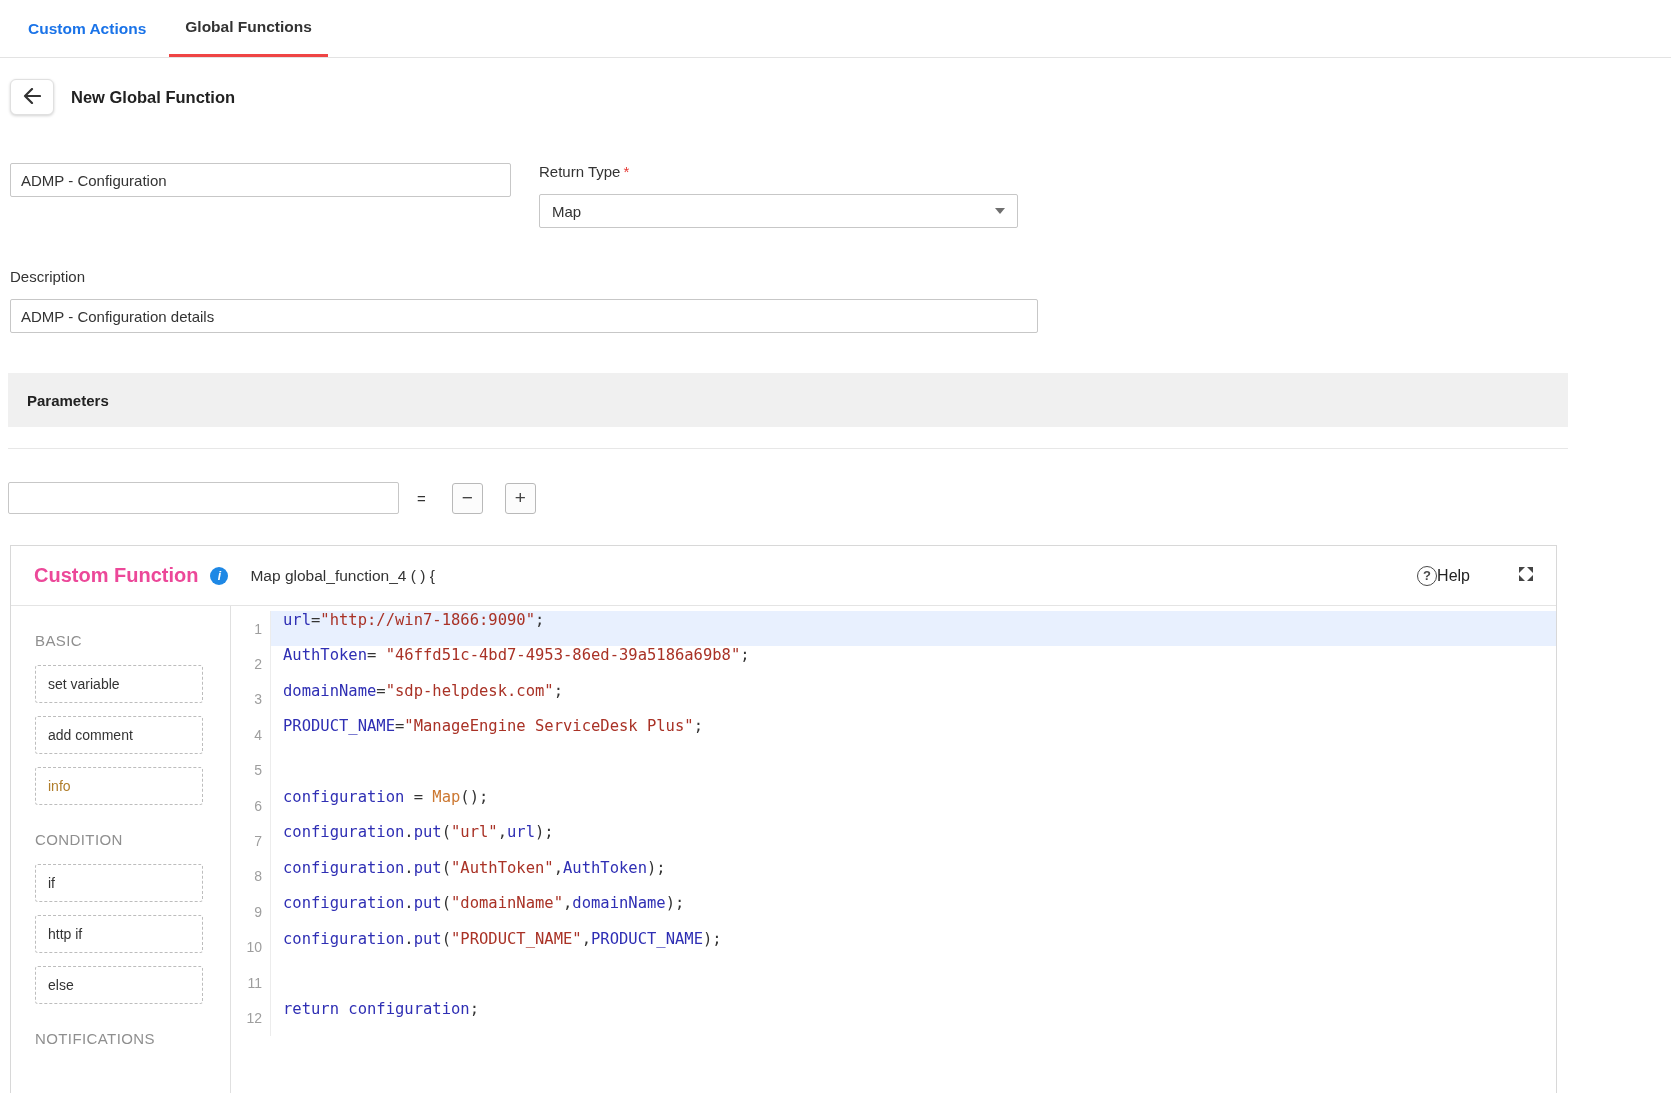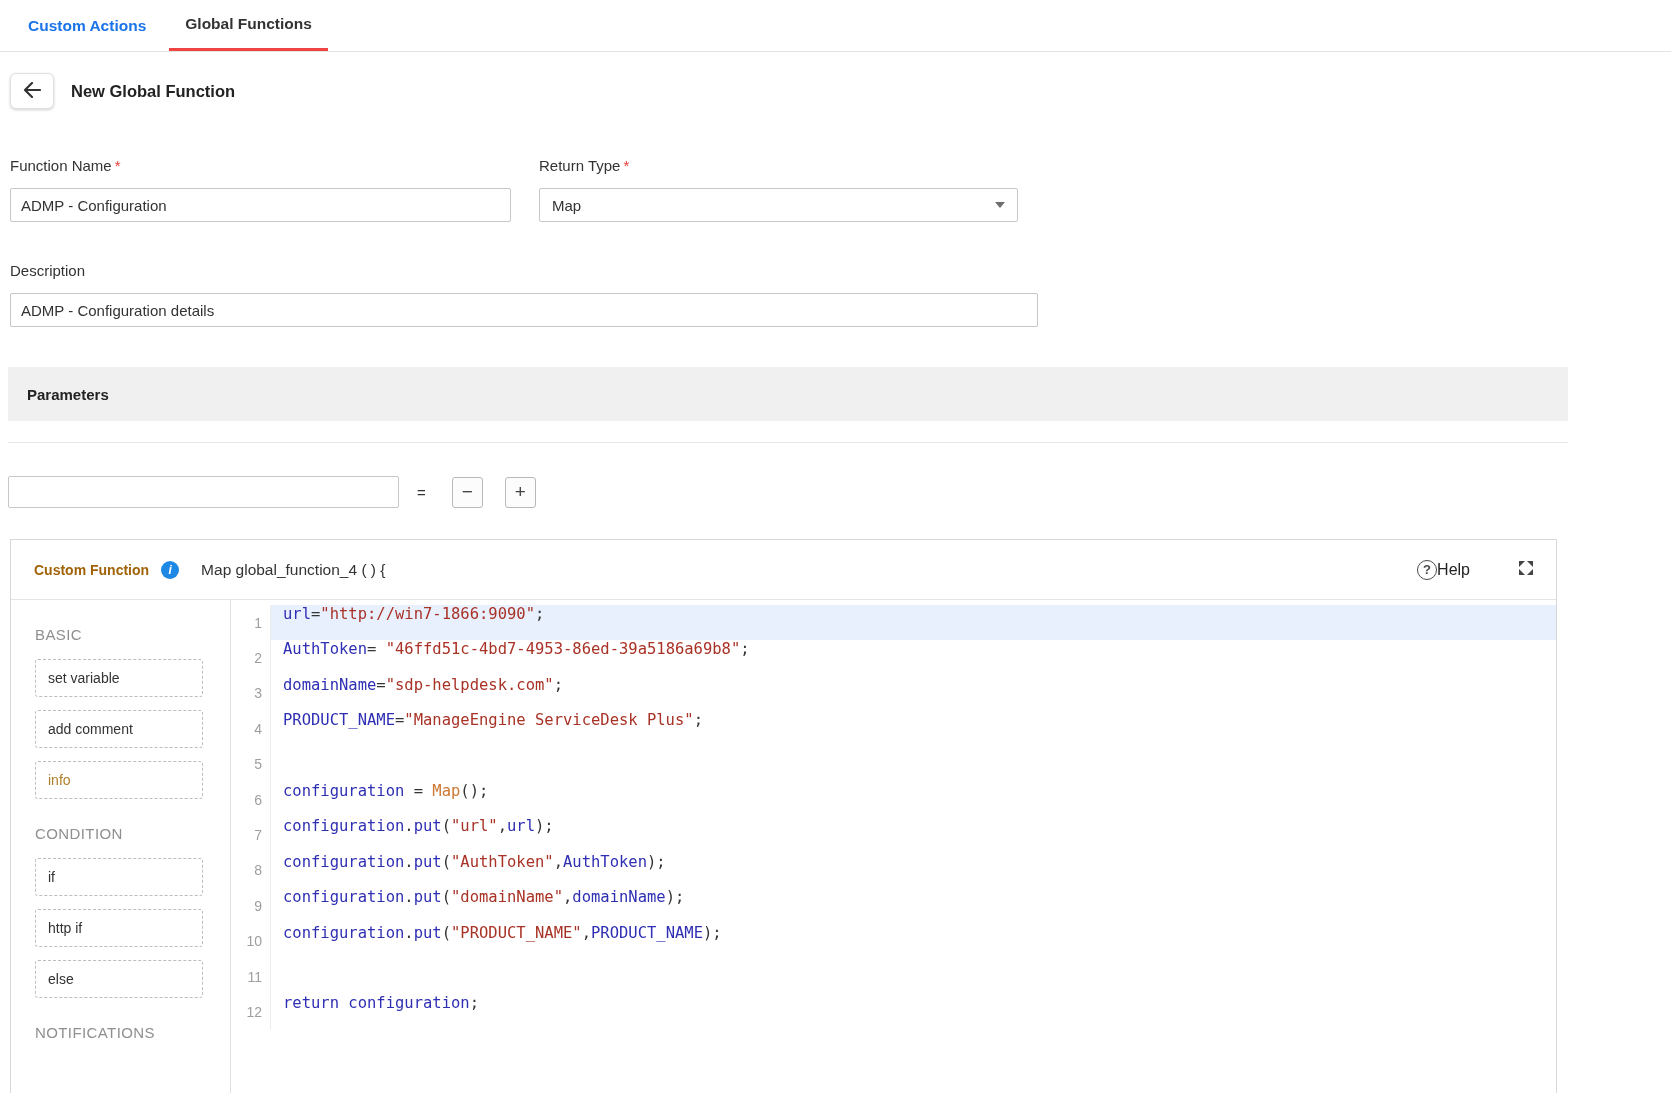--- a/index.html
+++ b/index.html
@@ -1,20 +1,20 @@
 <!DOCTYPE html>
 <html><head>
 <meta charset="utf-8">
 <style>
   * { box-sizing: border-box; margin: 0; padding: 0; }
   html, body { width: 1671px; height: 1093px; overflow: hidden; background: #fff; }
   body { font-family: "Liberation Sans", sans-serif; color: #333; font-size: 15px; }
 
   
-  .tabbar { display: flex; align-items: stretch; height: 52px; border-bottom: 1px solid #e3e3e3; padding-left: 28px; }
+  .tabbar { display: flex; align-items: stretch; height: 58px; border-bottom: 1px solid #e3e3e3; padding-left: 28px; }
   .tab { display: flex; align-items: center; font-weight: 700; font-size: 15.5px; cursor: pointer; }
   .tab.inactive { color: #1a73e8; margin-right: 23px; }
   .tab.active { color: #333; padding: 0 16px; border-bottom: 3px solid #ef4444; }
 
   
   .back-row { display: flex; align-items: center; margin: 21px 0 0 10px; }
   .back-btn { width: 44px; height: 36px; background: #fff; border: 1px solid #e0e0e0; border-radius: 6px;
               box-shadow: 0 1px 3px rgba(0,0,0,0.18); display: flex; align-items: center; justify-content: center; cursor: pointer; }
   .page-title { font-weight: 700; font-size: 16.5px; margin-left: 17px; color: #222; }
 
@@ -45,21 +45,21 @@
   .param-row .select-box { width: 355px; height: 32px; margin-left: 24px; }
   .sq-btn { width: 31px; height: 31px; border: 1px solid #b9b9b9; border-radius: 3px; background: #fcfcfc;
             display: flex; align-items: center; justify-content: center; font-size: 19px; color: #444; cursor: pointer;
             font-family: "Liberation Sans", sans-serif; }
   .minus-btn { margin-left: 26px; }
   .plus-btn { margin-left: 22px; }
 
   
   .panel { margin: 31px 0 0 10px; width: 1547px; height: 640px; border: 1px solid #d8d8d8; background: #fff; }
   .panel-header { height: 60px; border-bottom: 1px solid #e4e4e4; display: flex; align-items: center; padding: 0 20px 0 23px; }
-  .panel-title { font-weight: 700; font-size: 14px; color: #a16207; }
+  .panel-title { font-weight: 700; font-size: 20px; color: #ec4899; }
   .info-icon { width: 18px; height: 18px; border-radius: 50%; background: #1e88e5; color: #fff; font-size: 12px;
                font-weight: 700; display: flex; align-items: center; justify-content: center; margin-left: 12px; font-style: italic; }
   .signature { margin-left: 22px; font-size: 15.5px; color: #333; }
   .header-spacer { flex: 1; }
   .help-group { display: flex; align-items: center; cursor: pointer; }
   .help-icon { width: 20px; height: 20px; border-radius: 50%; border: 1.5px solid #4a4a4a; color: #4a4a4a; font-size: 13px;
                font-weight: 700; display: flex; align-items: center; justify-content: center; }
   .help-label { font-size: 16px; color: #222; }
   .expand-btn { margin-left: 46px; cursor: pointer; display: flex; align-items: center; }
 
@@ -106,21 +106,20 @@
       <svg width="18" height="16" viewBox="0 0 18 16">
           <path d="M9 1 L2 8 L9 15 M2 8 H17" fill="none" stroke="#333" stroke-width="2.2" stroke-linecap="round" stroke-linejoin="round"></path>
         </svg>
     </span>
   </div>
   <div class="page-title">New Global Function</div>
 </div>
 
 <div class="form-row1">
   <div class="fn-col">
-    <div class="field-label"><span>Function Name</span><span class="req">*</span></div>
     <input class="text-input" type="text" value="ADMP - Configuration" style="">
   </div>
   <div class="rt-col">
     <div class="field-label"><span>Return Type</span><span class="req">*</span></div>
     <div class="select-box">
       <span class="sel-text">Map</span>
       <span class="chev"></span>
     </div>
   </div>
 </div>

